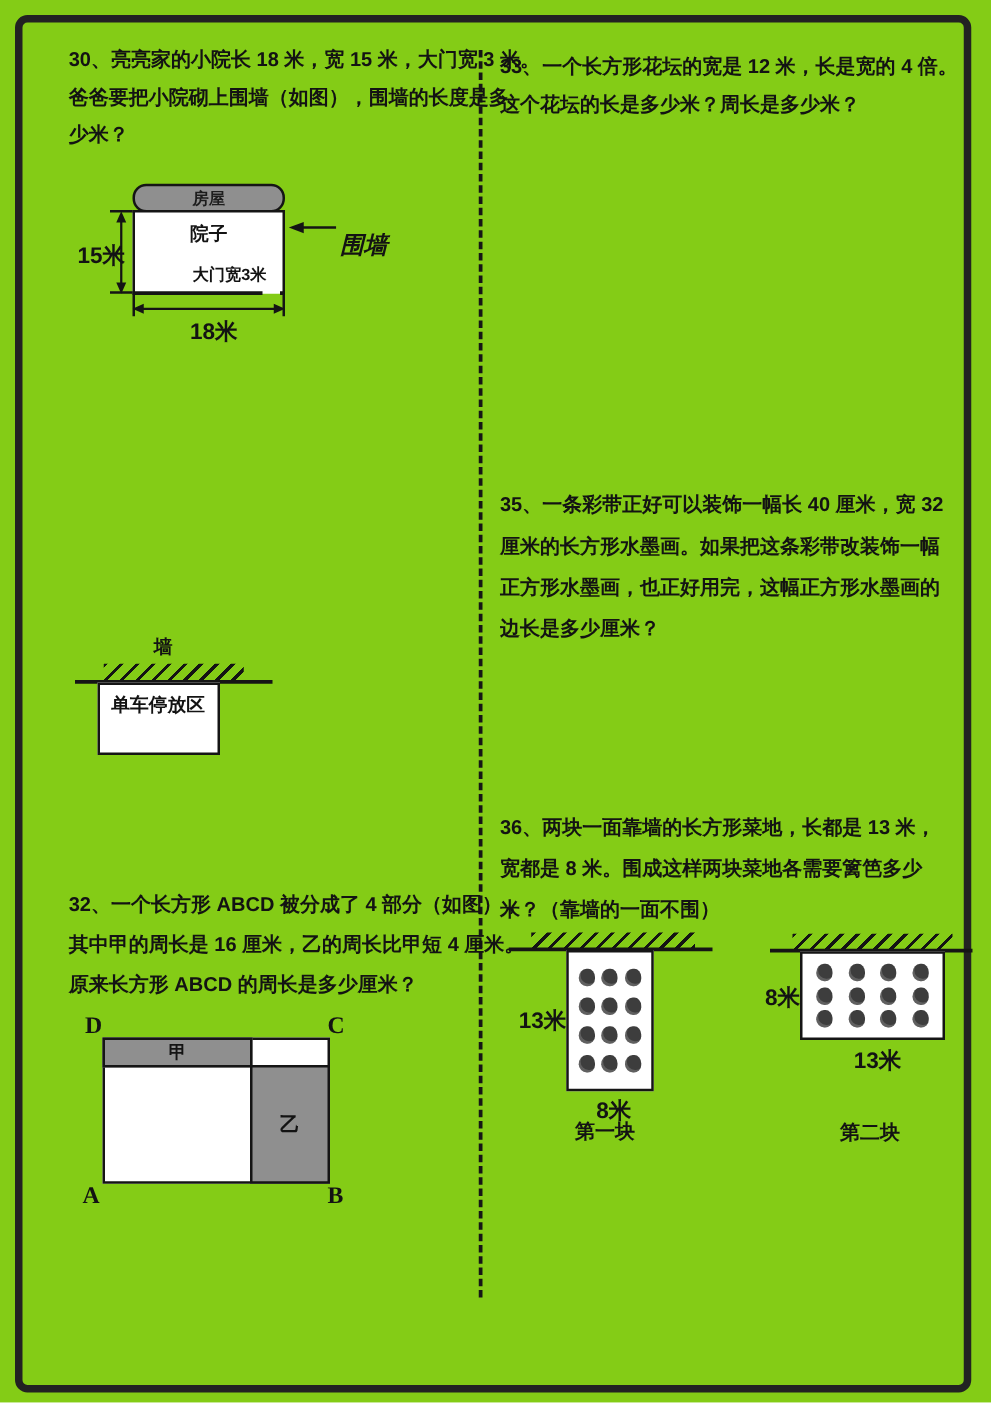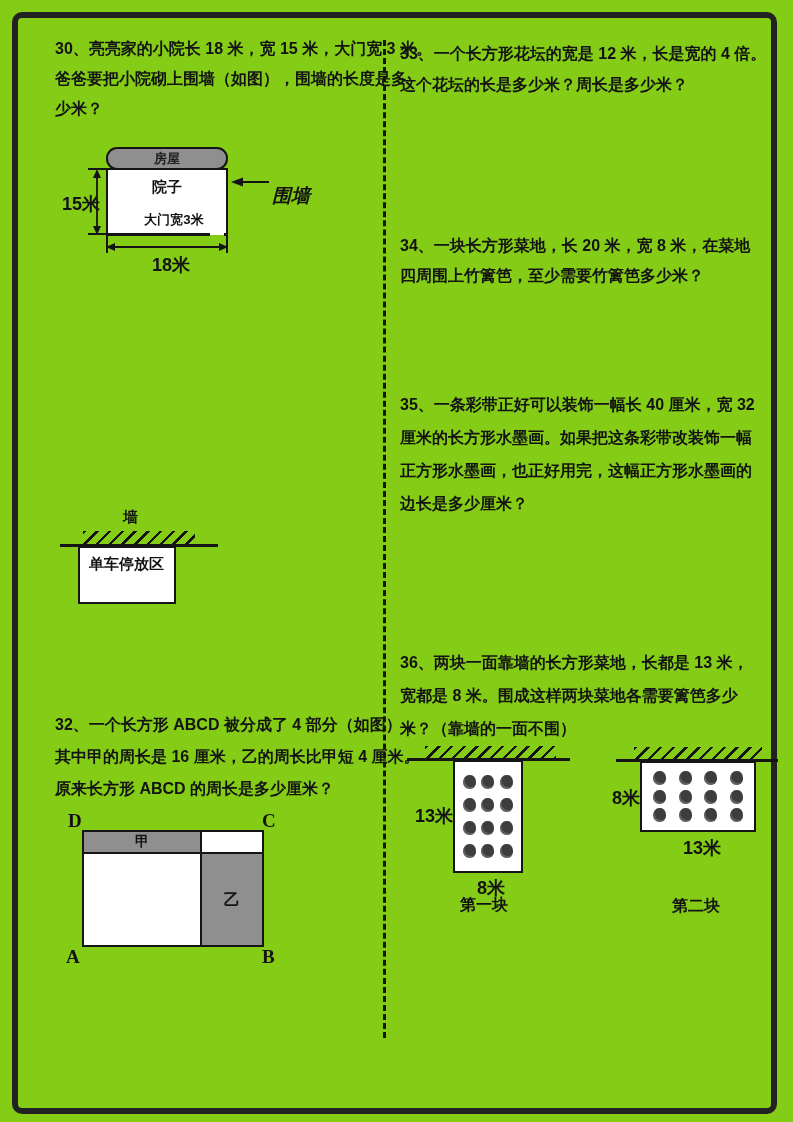--- a/index.html
+++ b/index.html
@@ -41,21 +41,21 @@
 
   <div class="diagram" style="left:60px;top:145px;width:290px;height:135px;">
     <div class="box fillgray" style="left:46px;top:2px;width:122px;height:23px;border-width:2px;border-radius:11px;">
       <div class="center-lbl" style="font-size:13px;line-height:19px;color:#1d1d1d;">房屋</div>
     </div>
     <div class="box" style="left:46px;top:23px;width:122px;height:67px;border-bottom:none;">
       <div class="center-lbl" style="font-size:15px;padding-top:8px;">院子</div>
     </div>
     <div class="seg" style="left:46px;top:88px;width:104px;height:2.5px;"></div>
     <div class="seg" style="left:164px;top:88px;width:4px;height:2.5px;"></div>
-    <div class="lbl" style="left:84px;top:66px;font-size:13px;font-family:Liberation Mono, monospace;">大门宽3米</div>
+    <div class="lbl" style="left:94px;top:66px;font-size:13px;">大门宽3米</div>
 
     <div class="seg" style="left:28px;top:23px;width:18px;height:2px;"></div>
     <div class="seg" style="left:28px;top:88px;width:18px;height:2px;"></div>
     <svg class="abs" style="left:31px;top:24px;" width="12" height="66">
       <line x1="6" y1="3" x2="6" y2="63" stroke="#141414" stroke-width="1.8"></line>
       <polygon points="6,0 2,9 10,9" fill="#141414"></polygon>
       <polygon points="6,66 2,57 10,57" fill="#141414"></polygon>
     </svg>
     <div class="lbl" style="left:2px;top:47px;">15米</div>
 
@@ -103,24 +103,20 @@
     <div class="box fillgray" style="left:139.5px;top:42px;width:64.5px;height:95px;">
       <div class="center-lbl" style="font-size:16px;padding-top:36px;">乙</div>
     </div>
   </div>
 
   <section class="prob" style="left:400px;top:38px;line-height:31px;">
     <div class="pl">33、一个长方形花坛的宽是 12 米，长是宽的 4 倍。</div>
     <div class="pl">这个花坛的长是多少米？周长是多少米？</div>
   </section>
 
-  <section class="prob" style="left:400px;top:231px;line-height:30px;">
-    <div class="pl">34、一块长方形菜地，长 20 米，宽 8 米，在菜地</div>
-    <div class="pl">四周围上竹篱笆，至少需要竹篱笆多少米？</div>
-  </section>
 
   <section class="prob" style="left:400px;top:388px;line-height:33px;">
     <div class="pl">35、一条彩带正好可以装饰一幅长 40 厘米，宽 32</div>
     <div class="pl">厘米的长方形水墨画。如果把这条彩带改装饰一幅</div>
     <div class="pl">正方形水墨画，也正好用完，这幅正方形水墨画的</div>
     <div class="pl">边长是多少厘米？</div>
   </section>
 
   <section class="prob" style="left:400px;top:646px;line-height:33px;">
     <div class="pl">36、两块一面靠墙的长方形菜地，长都是 13 米，</div>

